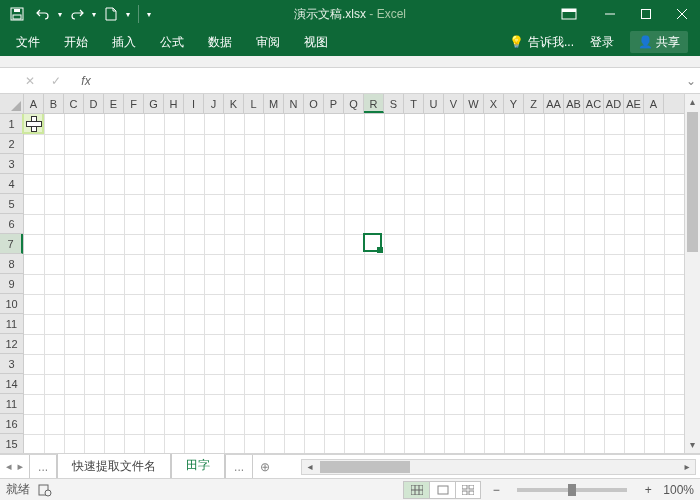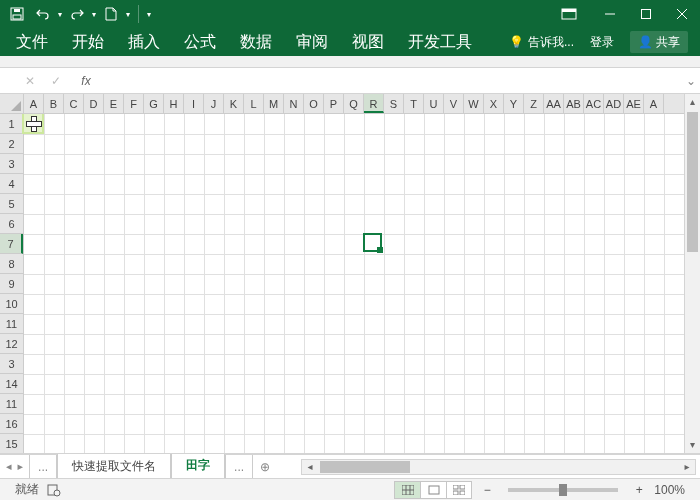--- a/index.html
+++ b/index.html
@@ -7,21 +7,21 @@
 .titlebar{height:28px;background:#0e6837;display:flex;align-items:center;color:#fff;position:relative}
 .qat{display:flex;align-items:center;gap:4px;padding-left:6px}
 .qat-btn{width:22px;height:22px;display:flex;align-items:center;justify-content:center;color:#fff}
 .qat-sep{width:1px;height:18px;background:rgba(255,255,255,0.3);margin:0 4px}
 .title{position:absolute;left:50%;transform:translateX(-50%);font-size:12px;color:#e8f1e8}
 .title .dim{color:#a8c9a8}
 .winctrl{margin-left:auto;display:flex;align-items:center}
 .winctrl .wbtn{width:36px;height:28px;display:flex;align-items:center;justify-content:center;color:#fff}
 .ribbed{width:30px;height:22px;display:flex;align-items:center;justify-content:center;margin-right:8px}
 .ribbontabs{height:28px;background:#0e6837;display:flex;align-items:center;color:#fff;padding:0 4px}
-.rtab{padding:0 12px;height:28px;display:flex;align-items:center;font-size:16px;color:#fff}
+.rtab{padding:0 12px;height:28px;display:flex;align-items:center;font-size:12px;color:#fff}
 .rtab.file{background:#0e6837}
 .rtab-right{margin-left:auto;display:flex;align-items:center}
 .rtab-right .ritem{padding:0 8px;height:28px;display:flex;align-items:center;color:#fff;gap:4px}
 .share-btn{background:rgba(255,255,255,0.15);padding:0 8px;height:22px;border-radius:2px;display:flex;align-items:center;gap:3px}
 .ribbon-body{height:12px;background:#f1f1f1;border-bottom:1px solid #d4d4d4}
 .fbar{height:26px;background:#fff;border-bottom:1px solid #d4d4d4;display:flex;align-items:center}
 .namebox{width:84px;height:22px;border:1px solid #c6c6c6;margin-left:4px;display:flex;align-items:center;padding:0 4px;background:#fff;justify-content:space-between}
 .namebox .dd{color:#777;font-size:9px}
 .fbtns{display:flex;align-items:center;gap:2px;margin-left:18px}
 .fbtn{width:24px;height:22px;display:flex;align-items:center;justify-content:center;color:#bdbdbd}
@@ -48,30 +48,30 @@
 .cursor-plus::before{left:5px;top:0;width:4px;height:14px}
 .cursor-plus::after{top:5px;left:0;height:4px;width:14px}
 .cursor-hl{position:absolute;border:2px solid #cde89d;background:rgba(205,232,157,0.5)}
 .vscroll{position:absolute;right:0;top:0;bottom:0;width:16px;background:#f1f1f1;border-left:1px solid #d4d4d4}
 .vscroll .arr{height:16px;text-align:center;line-height:16px;color:#666;font-size:10px}
 .vscroll .thumb{position:absolute;left:2px;right:2px;top:18px;height:140px;background:#c1c1c1}
 .tabbar{height:24px;background:#fff;border-top:1px solid #d4d4d4;display:flex;align-items:center}
 .tabnav{display:flex;align-items:center;padding:0 6px;gap:6px;color:#888}
 .tabnav span{font-size:11px}
 .sheettab{height:24px;padding:16px 14px;border:1px solid #ccc;border-top:none;border-bottom:none;background:#fff;display:flex;align-items:center;font-size:12px;color:#444}
-.sheettab.active{border-bottom:2px solid #107c41;font-weight:700;color:#107c41}
+.sheettab.active{border-bottom:2px solid #107c41;font-weight:400;color:#107c41}
 .sheettab.collapsed{padding:0 8px;color:#888}
 .addsheet{width:24px;text-align:center;color:#888}
 .tabbar .hgap{flex:0 0 20px}
 .hscroll{flex:1;height:16px;background:#f1f1f1;margin:0 4px;position:relative;border:1px solid #d4d4d4}
 .hscroll .harr{position:absolute;top:0;width:16px;height:14px;text-align:center;line-height:14px;color:#666;font-size:10px}
 .hscroll .harr.l{left:0}
 .hscroll .harr.r{right:0}
 .hscroll .hthumb{position:absolute;top:1px;bottom:1px;left:18px;width:90px;background:#c1c1c1}
-.status{height:22px;background:#f3f3f3;border-top:1px solid #d4d4d4;display:flex;align-items:center;padding:0 15px;color:#555;gap:8px}
+.status{height:22px;background:#f3f3f3;border-top:1px solid #d4d4d4;display:flex;align-items:center;padding:0 6px;color:#555;gap:8px}
 .status .sp{flex:1}
 .viewbtns{display:flex}
 .vbtn{width:26px;height:18px;border:1px solid #c6c6c6;border-right:none;display:flex;align-items:center;justify-content:center;background:#fff;color:#666}
 .vbtn:last-child{border-right:1px solid #c6c6c6}
 .vbtn.active{background:#d2e6d2}
 .zoomslider{width:110px;height:4px;background:#c6c6c6;position:relative;margin:0 6px}
 .zoomslider::after{content:"";position:absolute;left:50%;top:-4px;width:8px;height:12px;background:#888;transform:translateX(-50%)}
 .zbtn{width:14px;text-align:center;color:#555}
 svg{display:block}
 </style>
@@ -101,20 +101,23 @@
     <span style="color:#fff;font-size:8px">▾</span>
     <div class="qat-btn">
         <svg width="12" height="14" viewBox="0 0 12 14">
           <path d="M1 1 H8 L11 4 V13 H1 Z M8 1 V4 H11" fill="none" stroke="#fff"></path>
         </svg>
       </div>
     <span style="color:#fff;font-size:8px">▾</span>
     <div class="qat-sep"></div>
     <span style="color:#fff;font-size:8px">▾</span>
   </div>
+  <div class="title">
+    <span>演示文稿.xlsx</span> <span class="dim">- <span>Excel</span></span>
+  </div>
   <div class="winctrl">
     <div class="ribbed">
         <svg width="16" height="12" viewBox="0 0 16 12">
           <rect x="1" y="1" width="14" height="10" fill="none" stroke="#fff"></rect>
           <rect x="1" y="1" width="14" height="3" fill="#fff"></rect>
         </svg>
       </div>
     <div class="wbtn">
         <svg width="10" height="10">
           <line x1="0" y1="5" x2="10" y2="5" stroke="#fff" stroke-width="1"></line>
@@ -135,21 +138,20 @@
 </div>
 
 <div class="ribbontabs">
   <div class="rtab file">文件</div>
   <div class="rtab">开始</div>
   <div class="rtab">插入</div>
   <div class="rtab">公式</div>
   <div class="rtab">数据</div>
   <div class="rtab">审阅</div>
   <div class="rtab">视图</div>
-  <div class="rtab">开发工具</div>
   <div class="rtab-right">
     <div class="ritem">
         <span>💡</span>
         <span>告诉我...</span>
       </div>
     <div class="ritem">登录</div>
     <div class="ritem">
         <div class="share-btn">
           <span>👤</span>
           <span>共享</span>

